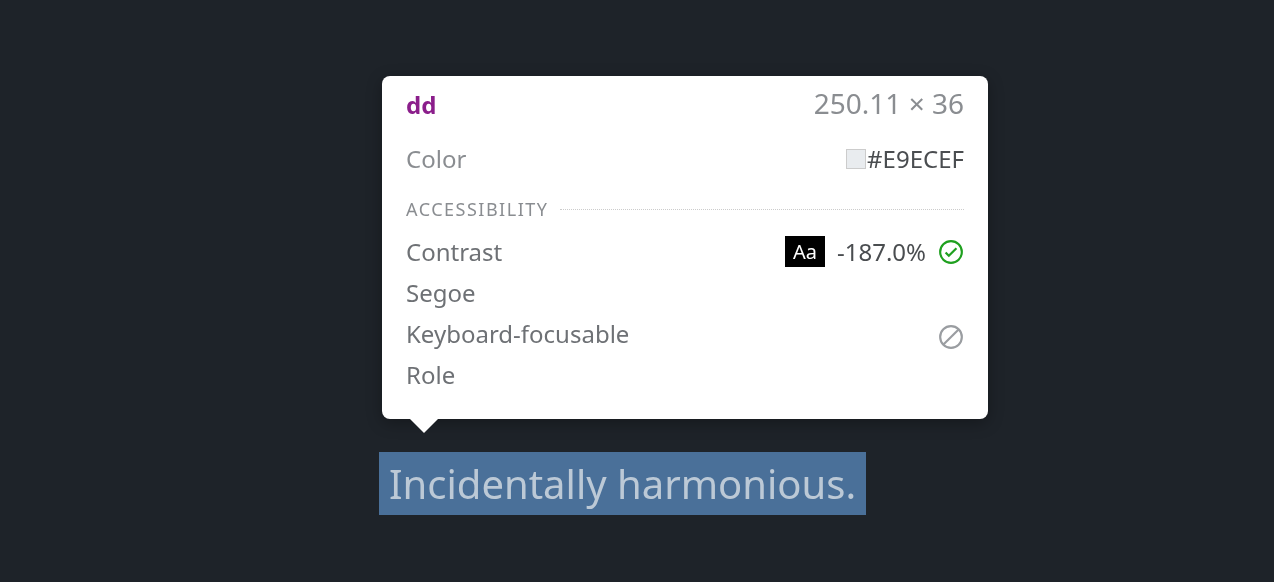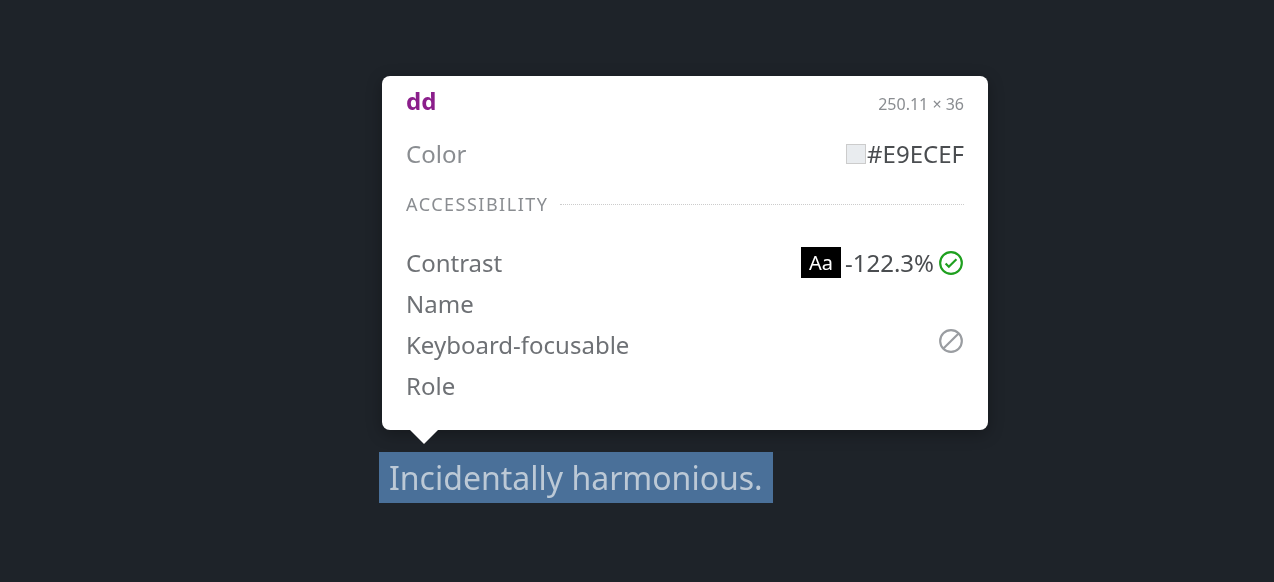--- a/index.html
+++ b/index.html
@@ -14,21 +14,21 @@
       font-family: system-ui, -apple-system, "Segoe UI", sans-serif;
       position: relative;
       overflow: hidden;
     }
     .highlighted-text {
       position: absolute;
       left: 379px;
       top: 452px;
       background: #4a7099;
       color: #bcc9d6;
-      font-size: 32px;
+      font-size: 40px;
       padding: 4px 10px;
       font-weight: 400;
     }
     .tooltip {
       position: absolute;
       left: 382px;
       top: 76px;
       width: 606px;
       background: #ffffff;
       border-radius: 8px;
@@ -53,21 +53,21 @@
       align-items: baseline;
       margin-bottom: 12px;
     }
     .element-tag {
       color: #8b1e8b;
       font-weight: 700;
       font-size: 24px;
     }
     .dimensions {
       color: #8a8d91;
-      font-size: 16px;
+      font-size: 28px;
     }
     .prop-row {
       display: flex;
       align-items: center;
       margin-bottom: 6px;
       font-size: 24px;
     }
     .prop-label {
       color: #8a8d91;
       width: 82px;
@@ -98,49 +98,49 @@
       font-size: 24px;
       white-space: nowrap;
       overflow: hidden;
       text-overflow: ellipsis;
       flex: 1;
     }
     .section-header {
       display: flex;
       align-items: center;
       margin-top: 22px;
-      margin-bottom: 30px;
+      margin-bottom: 14px;
       gap: 12px;
     }
     .section-title {
       color: #8a8d91;
       font-size: 18px;
       letter-spacing: 1.5px;
       text-transform: uppercase;
       font-weight: 400;
     }
     .section-divider {
       flex: 1;
       height: 0;
       border-top: 1px dotted #ccc;
     }
     .a11y-row {
       display: flex;
-      align-items: flex-start;
+      align-items: flex-end;
       justify-content: space-between;
       margin-bottom: 8px;
       font-size: 24px;
     }
     .a11y-label {
       color: #6e7175;
     }
     .contrast-value-group {
       display: flex;
       align-items: center;
-      gap: 4px;
+      gap: 12px;
     }
     .contrast-sample {
       background: #000;
       color: #fff;
       font-size: 20px;
       padding: 2px 8px;
       display: inline-block;
     }
     .contrast-value {
       color: #4a4d50;
@@ -190,32 +190,32 @@
 
   <div class="section-header">
     <span class="section-title">ACCESSIBILITY</span>
     <span class="section-divider"></span>
   </div>
 
   <div class="a11y-row">
     <span class="a11y-label">Contrast</span>
     <span class="contrast-value-group">
       <span class="contrast-sample">Aa</span>
-      <span class="contrast-value">-122.3%</span>
+      <span class="contrast-value">-187.0%</span>
       <span class="check-icon">
         <svg viewBox="0 0 24 24" fill="none" stroke="#1fa01f" stroke-width="2">
           <circle cx="12" cy="12" r="10"></circle>
           <path d="M7 12.5l3 3 7-7"></path>
         </svg>
       </span>
     </span>
   </div>
 
   <div class="a11y-row">
-    <span class="a11y-label">Name</span>
+    <span class="a11y-label">Segoe</span>
   </div>
 
   <div class="a11y-row">
     <span class="a11y-label">Keyboard-focusable</span>
     <span class="no-icon">
       <svg viewBox="0 0 24 24" fill="none" stroke="#9a9da1" stroke-width="2">
         <circle cx="12" cy="12" r="10"></circle>
         <line x1="5" y1="19" x2="19" y2="5"></line>
       </svg>
     </span>

